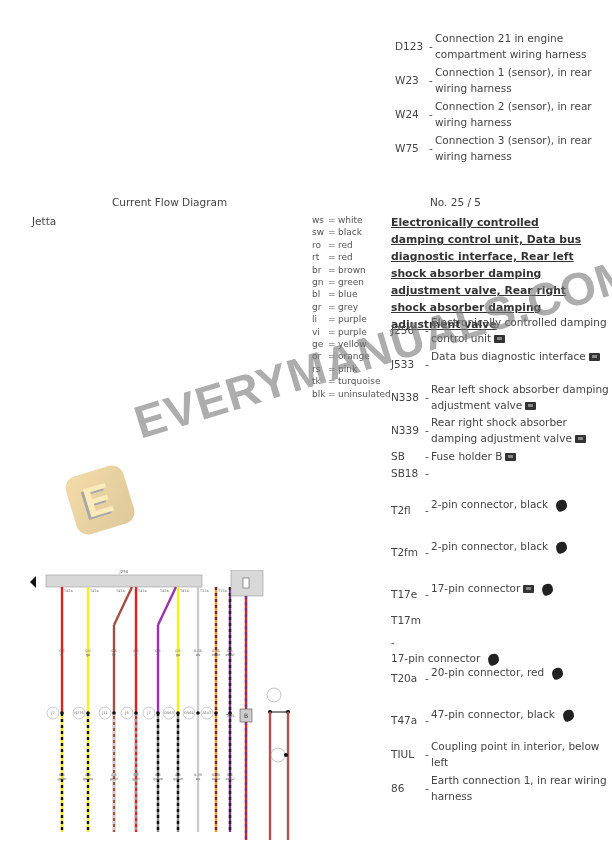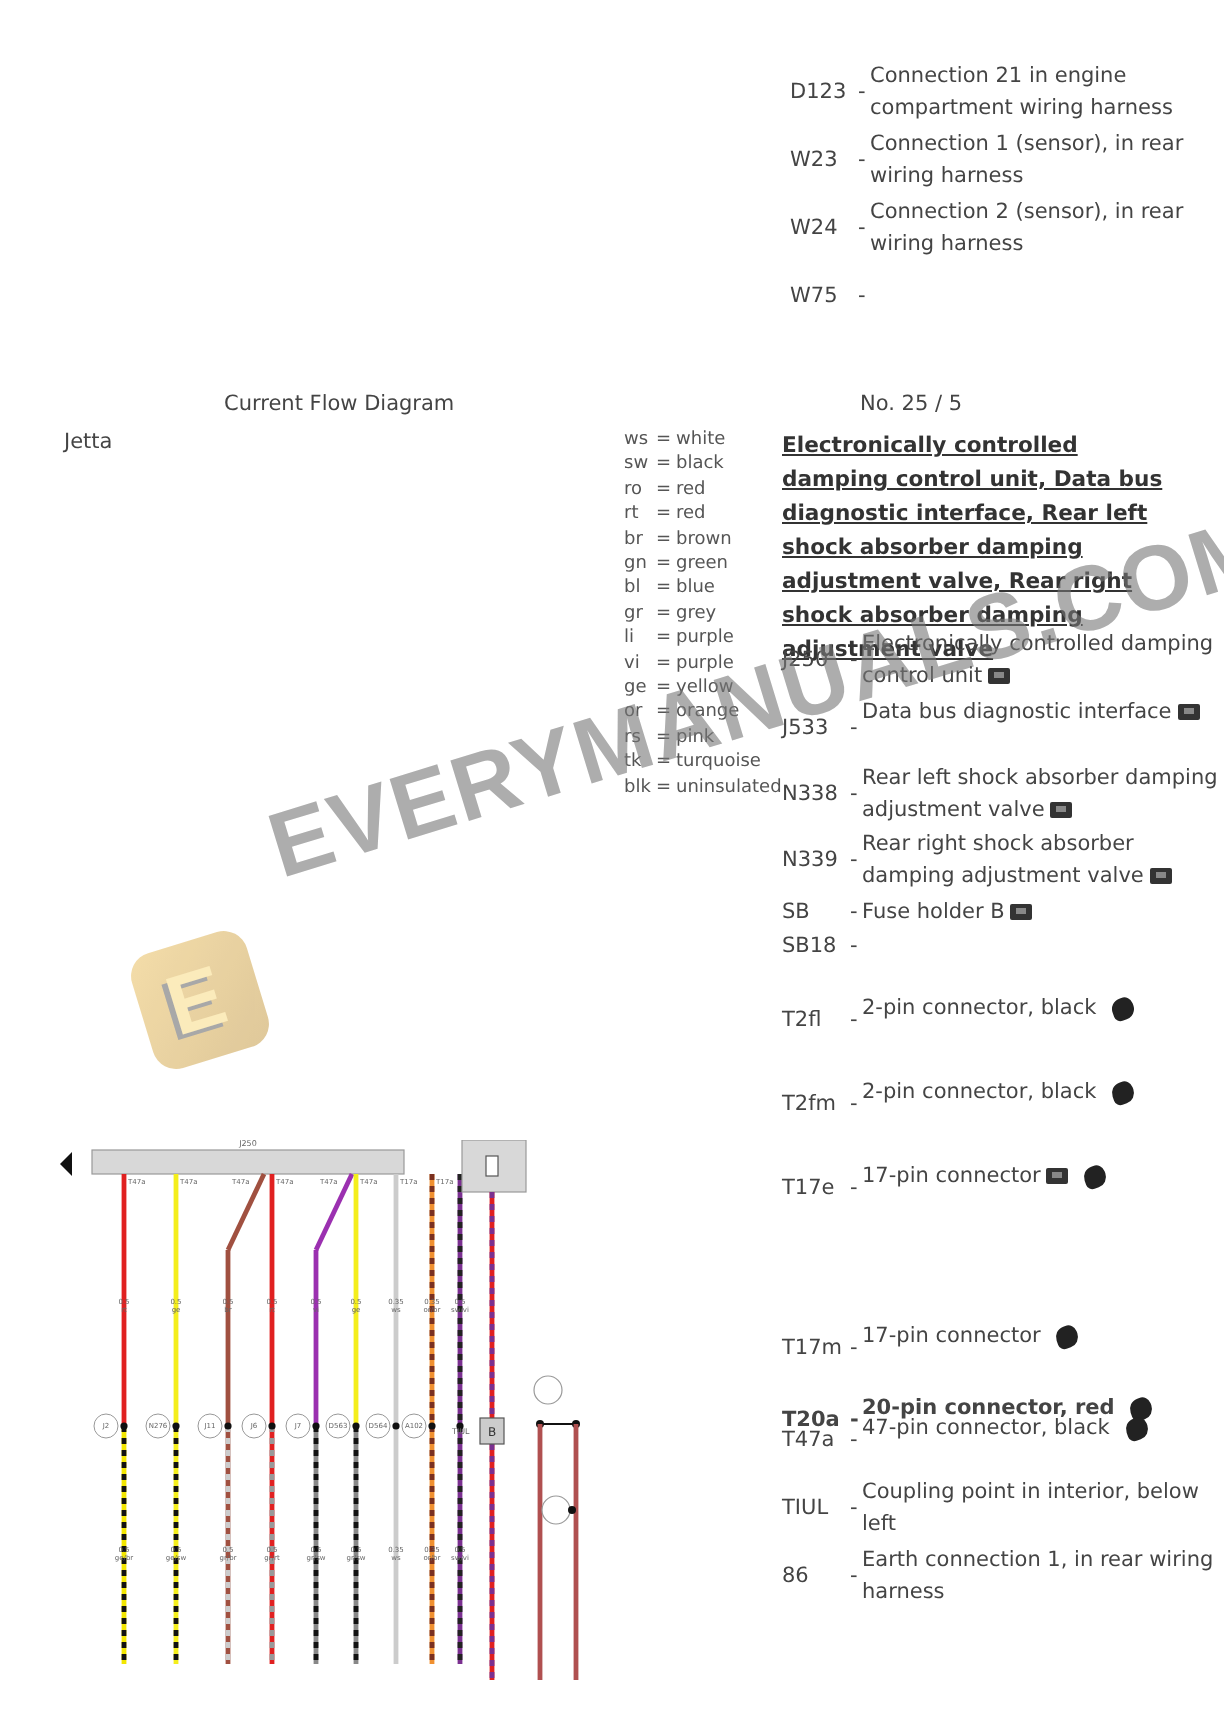--- a/index.html
+++ b/index.html
@@ -44,20 +44,21 @@
       <span class="desc">Connection 1 (sensor), in rear wiring harness</span>
     </div>
     <div class="row">
       <span class="code">W24</span>
       <span class="dash">-</span>
       <span class="desc">Connection 2 (sensor), in rear wiring harness</span>
     </div>
     <div class="row">
       <span class="code">W75</span>
       <span class="dash">-</span>
+      <span class="desc">Connection 3 (sensor), in rear wiring harness</span>
     </div>
   </div>
 
 <div class="abs hdr" style="left:32px;margin-top:19px;">Jetta</div>
 <div class="abs hdr" style="left:112px;">Current Flow Diagram</div>
 <div class="abs hdr" style="left:430px;">No.  25 / 5</div>
 
 <div class="abs colors" id="colors">
     <div class="crow">
       <span class="ab">ws</span>
@@ -176,26 +177,26 @@
     <div class="row" style="top: 538px;">
       <span class="code" style="padding-top:6px">T2fm</span>
       <span class="dash" style="padding-top:6px">-</span>
       <span class="desc">2-pin connector, black<span class="ico-conn"></span></span>
     </div>
     <div class="row" style="top: 580px;">
       <span class="code" style="padding-top:6px">T17e</span>
       <span class="dash" style="padding-top:6px">-</span>
       <span class="desc">17-pin connector<span class="ico-box"></span><span class="ico-conn"></span></span>
     </div>
-    <div class="row" style="top: 660px;">
+    <div class="row" style="top: 606px; flex-direction: column;">
       <span class="code" style="padding-top:6px">T17m</span>
       <span class="dash" style="padding-top:6px">-</span>
       <span class="desc">17-pin connector<span class="ico-conn"></span></span>
     </div>
-    <div class="row" style="top: 696px; font-weight: bold;">
+    <div class="row" style="top: 664px;">
       <span class="code" style="padding-top:6px">T20a</span>
       <span class="dash" style="padding-top:6px">-</span>
       <span class="desc">20-pin connector, red<span class="ico-conn"></span></span>
     </div>
     <div class="row" style="top: 706px;">
       <span class="code" style="padding-top:6px">T47a</span>
       <span class="dash" style="padding-top:6px">-</span>
       <span class="desc">47-pin connector, black<span class="ico-conn"></span></span>
     </div>
     <div class="row" style="top: 738px;">

